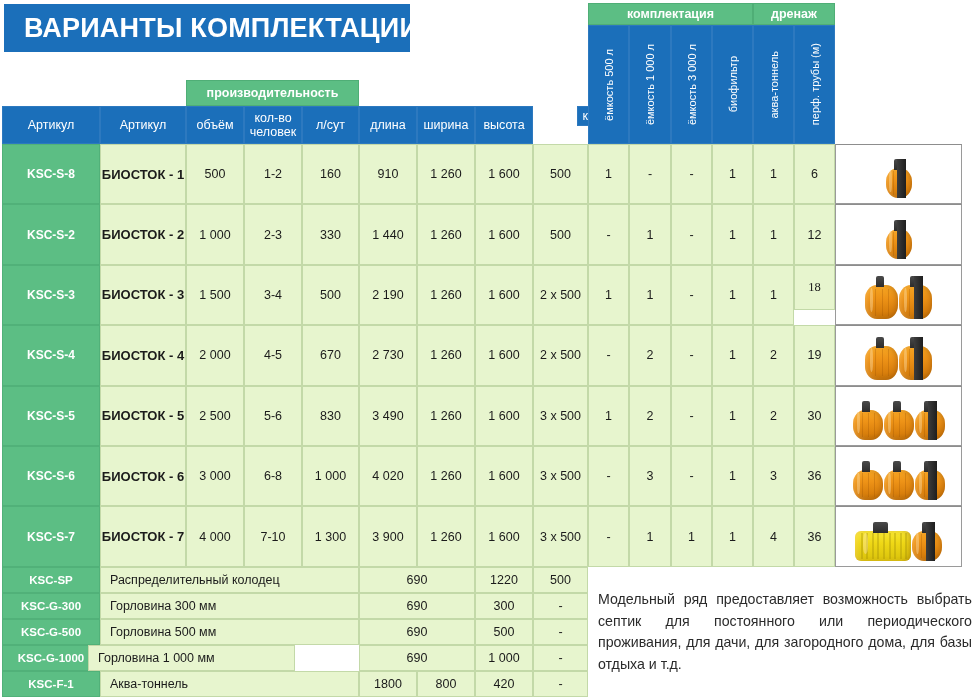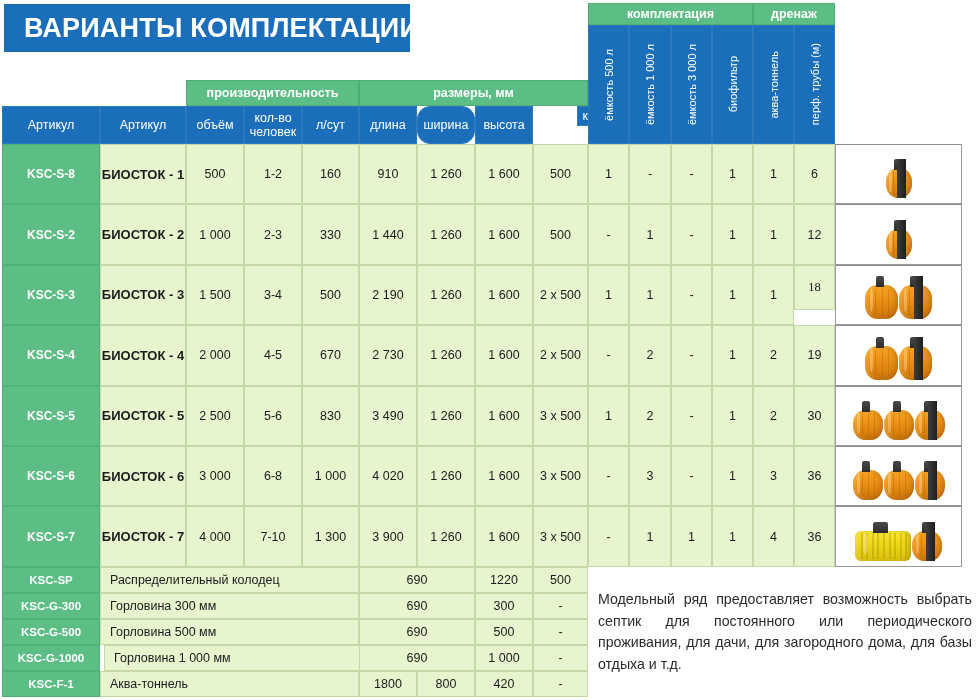--- a/index.html
+++ b/index.html
@@ -77,34 +77,33 @@
 </head>
 <body>
 
 <div id="root">
 
   <div class="title-bar">
     <span>ВАРИАНТЫ КОМПЛЕКТАЦИИ</span>
   </div>
 
   <div class="cell grp" style="left:186px;top:80px;width:173px;height:26px;">производительность</div>
-  <div class="cell grp" style="left:359px;top:80px;width:229px;height:26px;">размеры, мм</div>
   <div class="cell grp" style="left:588px;top:3px;width:165px;height:22px;">комплектация</div>
   <div class="cell grp" style="left:753px;top:3px;width:82px;height:22px;">дренаж</div>
 
   <div class="cell hdr" style="left:2px;top:106px;width:98px;height:38px;">Артикул</div>
   <div class="cell hdr" style="left:100px;top:106px;width:86px;height:38px;">Артикул</div>
   <div class="cell hdr" style="left:186px;top:106px;width:58px;height:38px;">объём</div>
   <div class="cell hdr" style="left:244px;top:106px;width:58px;height:38px;flex-direction:column;">
     <span>кол-во</span>
     <span>человек</span>
   </div>
   <div class="cell hdr" style="left:302px;top:106px;width:57px;height:38px;">л/сут</div>
   <div class="cell hdr" style="left:359px;top:106px;width:58px;height:38px;">длина</div>
-  <div class="cell hdr" style="left:417px;top:106px;width:58px;height:38px;border-radius:13px;">ширина</div>
+  <div class="cell hdr" style="left:417px;top:106px;width:58px;height:38px;">ширина</div>
   <div class="cell hdr" style="left:475px;top:106px;width:58px;height:38px;">высота</div>
   <div class="cell hdr" style="left:533px;top:106px;width:55px;height:20px;margin-left:44px;">крышка</div>
 
   <div class="cell hdr-v" style="left:588px;top:25px;width:41px;height:119px;">
     <span class="vt">ёмкость 500 л</span>
     </div>
   <div class="cell hdr-v" style="left:629px;top:25px;width:42px;height:119px;">
     <span class="vt">ёмкость 1 000 л</span>
     </div>
   <div class="cell hdr-v" style="left:671px;top:25px;width:41px;height:119px;">
@@ -383,21 +382,21 @@
       <div class="cell dat l" style="left: 100px; top: 592.9px; width: 259px; height: 26.1px;">Горловина 300 мм</div>
       <div class="cell dat" style="left: 359px; top: 592.9px; width: 116px; height: 26.1px;">690</div>
       <div class="cell dat" style="left: 475px; top: 592.9px; width: 58px; height: 26.1px;">300</div>
       <div class="cell dat" style="left: 533px; top: 592.9px; width: 55px; height: 26.1px;">-</div>
       <div class="cell art sm" style="left: 2px; top: 619px; width: 98px; height: 26.1px;">KSC-G-500</div>
       <div class="cell dat l" style="left: 100px; top: 619px; width: 259px; height: 26.1px;">Горловина 500 мм</div>
       <div class="cell dat" style="left: 359px; top: 619px; width: 116px; height: 26.1px;">690</div>
       <div class="cell dat" style="left: 475px; top: 619px; width: 58px; height: 26.1px;">500</div>
       <div class="cell dat" style="left: 533px; top: 619px; width: 55px; height: 26.1px;">-</div>
       <div class="cell art sm" style="left: 2px; top: 645.1px; width: 98px; height: 26.1px;">KSC-G-1000</div>
-      <div class="cell dat l" style="left: 104px; top: 645.1px; width: 269px; height: 26.1px; text-align: right;">Горловина 1 000 мм</div>
+      <div class="cell dat l" style="left: 88px; top: 645.1px; width: 207px; height: 26.1px; text-align: right;">Горловина 1 000 мм</div>
       <div class="cell dat" style="left: 359px; top: 645.1px; width: 116px; height: 26.1px;">690</div>
       <div class="cell dat" style="left: 475px; top: 645.1px; width: 58px; height: 26.1px;">1 000</div>
       <div class="cell dat" style="left: 533px; top: 645.1px; width: 55px; height: 26.1px;">-</div>
       <div class="cell art sm" style="left: 2px; top: 671.2px; width: 98px; height: 26.1px;">KSC-F-1</div>
       <div class="cell dat l" style="left: 100px; top: 671.2px; width: 259px; height: 26.1px;">Аква-тоннель</div>
       <div class="cell dat" style="left: 359px; top: 671.2px; width: 58px; height: 26.1px;">1800</div>
       <div class="cell dat" style="left: 417px; top: 671.2px; width: 58px; height: 26.1px;">800</div>
       <div class="cell dat" style="left: 475px; top: 671.2px; width: 58px; height: 26.1px;">420</div>
       <div class="cell dat" style="left: 533px; top: 671.2px; width: 55px; height: 26.1px;">-</div>
     </div>

